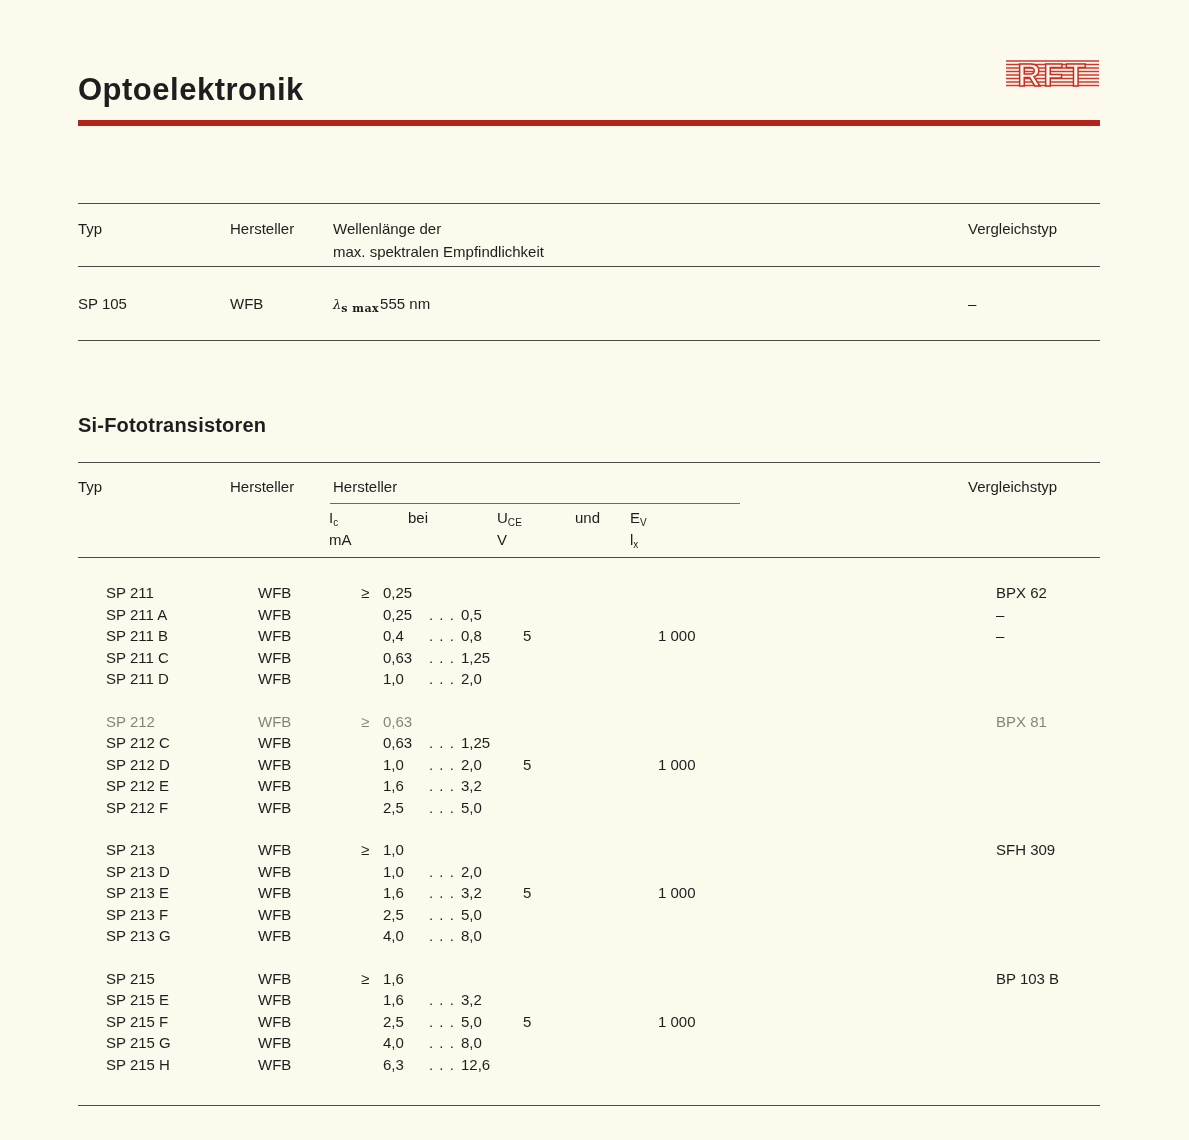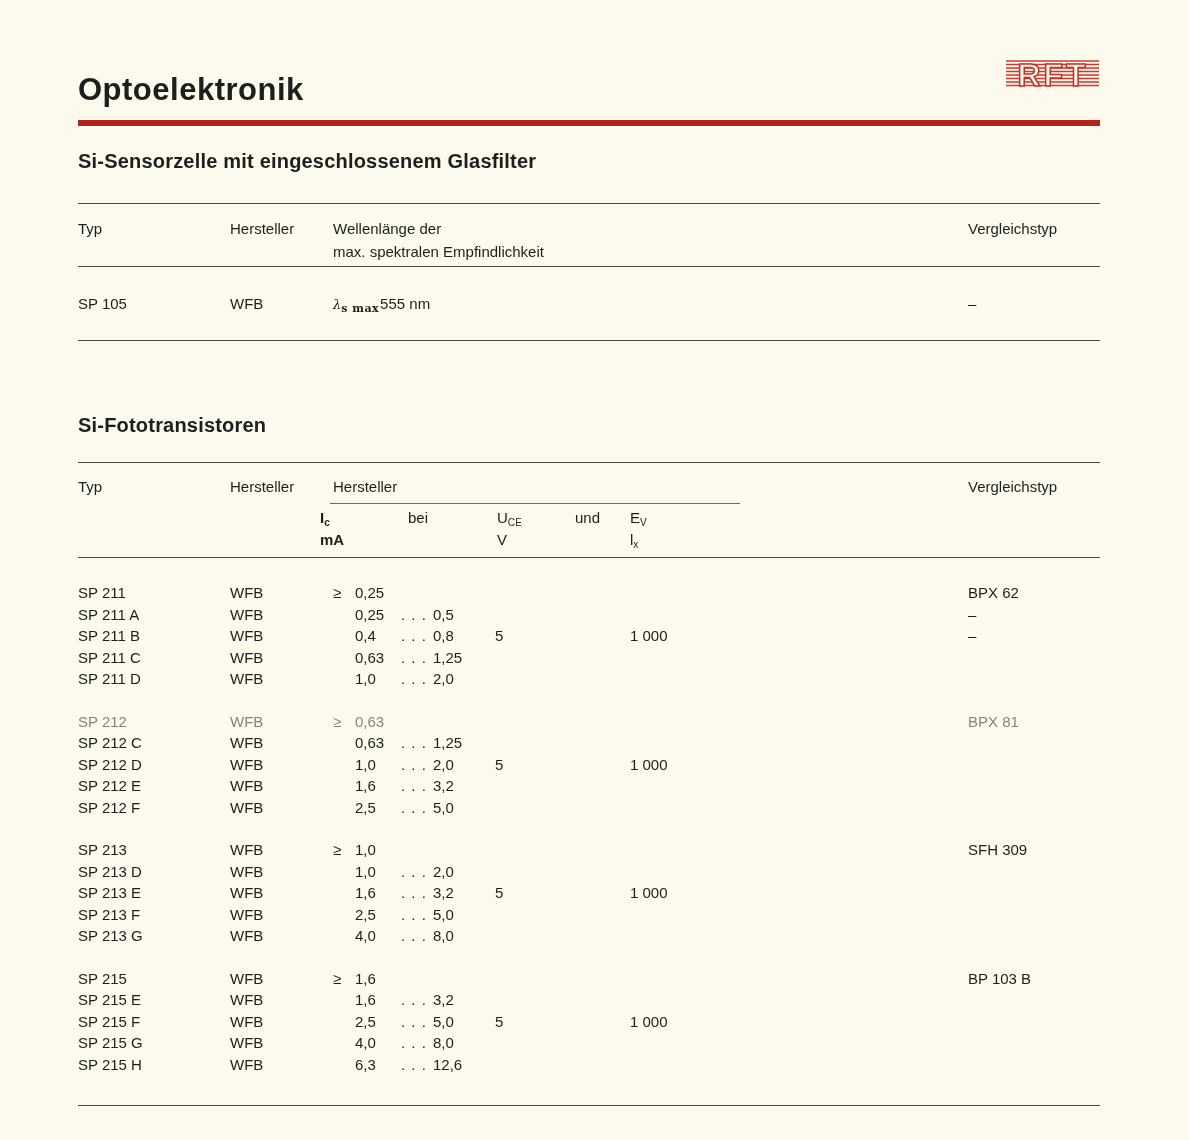--- a/index.html
+++ b/index.html
@@ -64,25 +64,25 @@
   .h-her{left:152px;}
   .h-grenz{left:255px;}
   .h-ver{left:890px;}
   .grenz-underline{
     position:absolute;left:252px;top:40px;width:410px;height:1px;
     background:#6a6a6a;
   }
   .subrow{position:absolute;left:0;top:46px;width:100%;}
   .subrow2{top:68px;}
   .subrow span.pos{position:absolute;top:0;}
-  .p-ic{left:242px;font-weight:bold;} .p-bei{left:330px;text-align:center;} .p-uce{left:419px;text-align:right;} .p-und{left:497px;} .p-ev{left:552px;}
+  .p-ic{left:251px;} .p-bei{left:330px;text-align:center;} .p-uce{left:419px;text-align:right;} .p-und{left:497px;} .p-ev{left:552px;}
   .sub{font-size:10px;vertical-align:-3px;letter-spacing:.3px;}
 
   .t2-body{padding-top:24px;}
-  .tgroup{margin-bottom:21px;}
+  .tgroup{margin-bottom:21px;margin-left:28px;}
   .trow{
     display:grid;grid-template-columns:152px 103px 162px 135px 338px 1fr;
     height:21.5px;line-height:21.5px;font-size:15px;
   }
   .trow.faded{opacity:.55;}
   .c-grenz .ge{display:inline-block;width:22px;}
   .c-grenz .min{display:inline-block;width:46px;}
   .c-grenz .sep{display:inline-block;width:32px;letter-spacing:1px;}
   .bottomrule{left:78px;top:1105px;width:1022px;height:1px;background:var(--rule);}
 </style>
@@ -102,21 +102,20 @@
       <line x1="3" y1="23" x2="96" y2="23"></line>
       <line x1="3" y1="26.5" x2="96" y2="26.5"></line>
       <line x1="3" y1="30" x2="96" y2="30"></line>
       <line x1="3" y1="33.5" x2="96" y2="33.5"></line>
     </g>
     <text x="50" y="33.5" text-anchor="middle" font-family="Liberation Sans, sans-serif" font-size="32" font-weight="700" letter-spacing="3" fill="#fbfaec" stroke="#c62f26" stroke-width="1.5">RFT</text>
   </svg>
 
   <div class="abs redrule"></div>
 
-  <h2 class="abs sec-head s1-head">Si-Sensorzelle mit eingeschlossenem Glasfilter</h2>
 
   <div class="abs t1">
     <div class="t1-head">
       <span>Typ</span>
       <span>Hersteller</span>
       <span>
         <span>Wellenlänge der</span><br>
         <span>max. spektralen Empfindlichkeit</span>
       </span>
       <span>Vergleichstyp</span>

